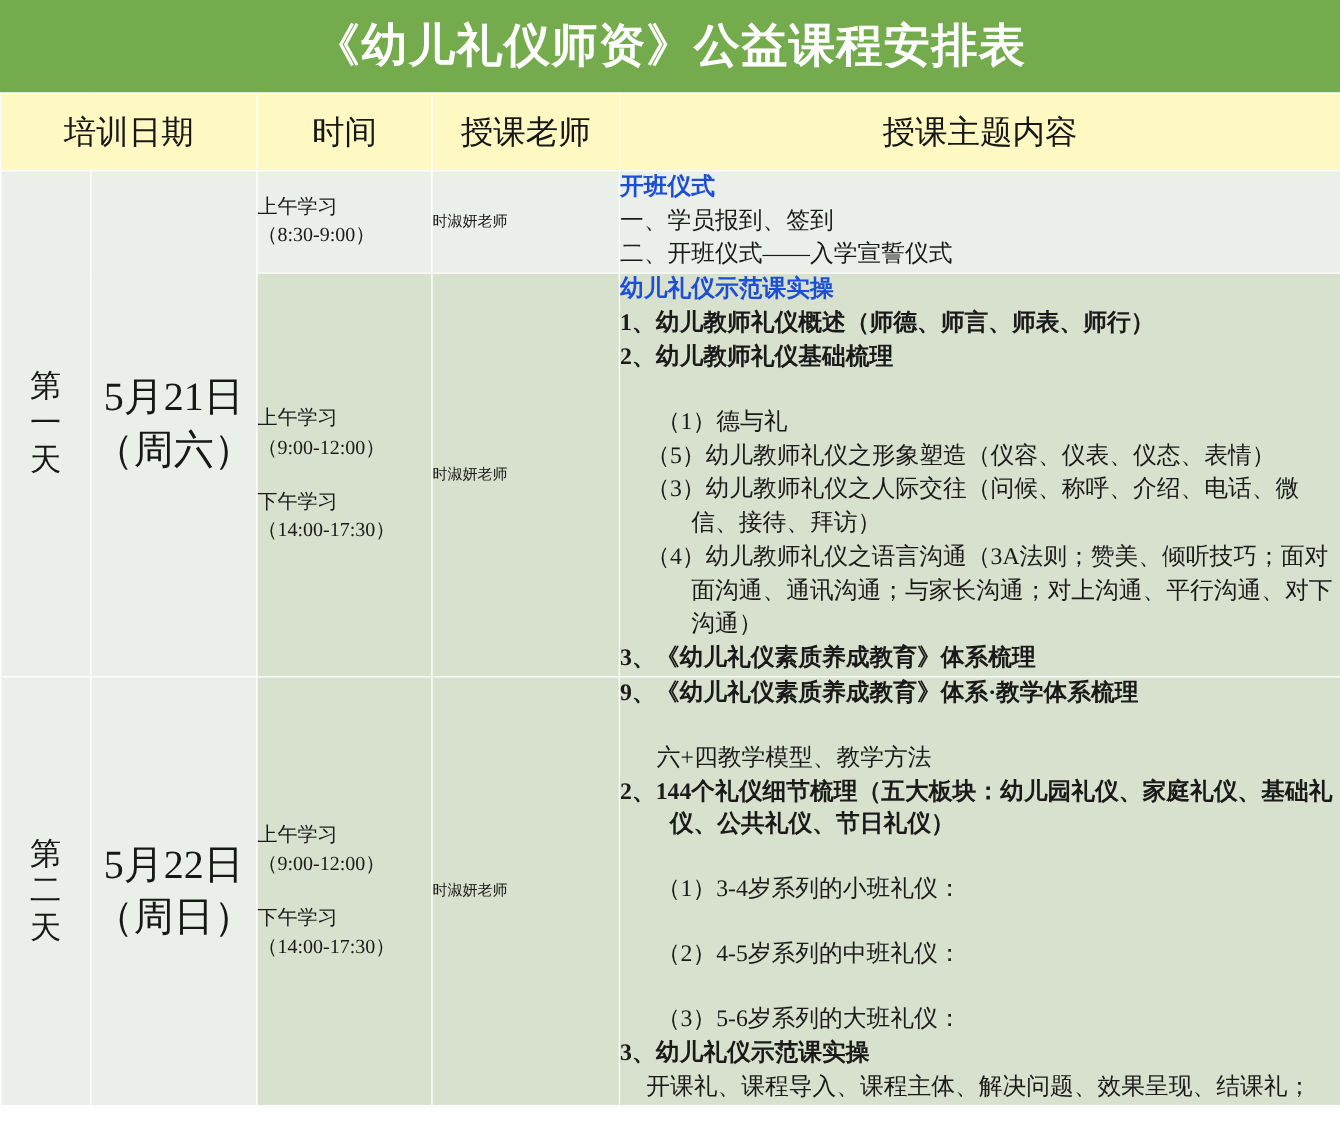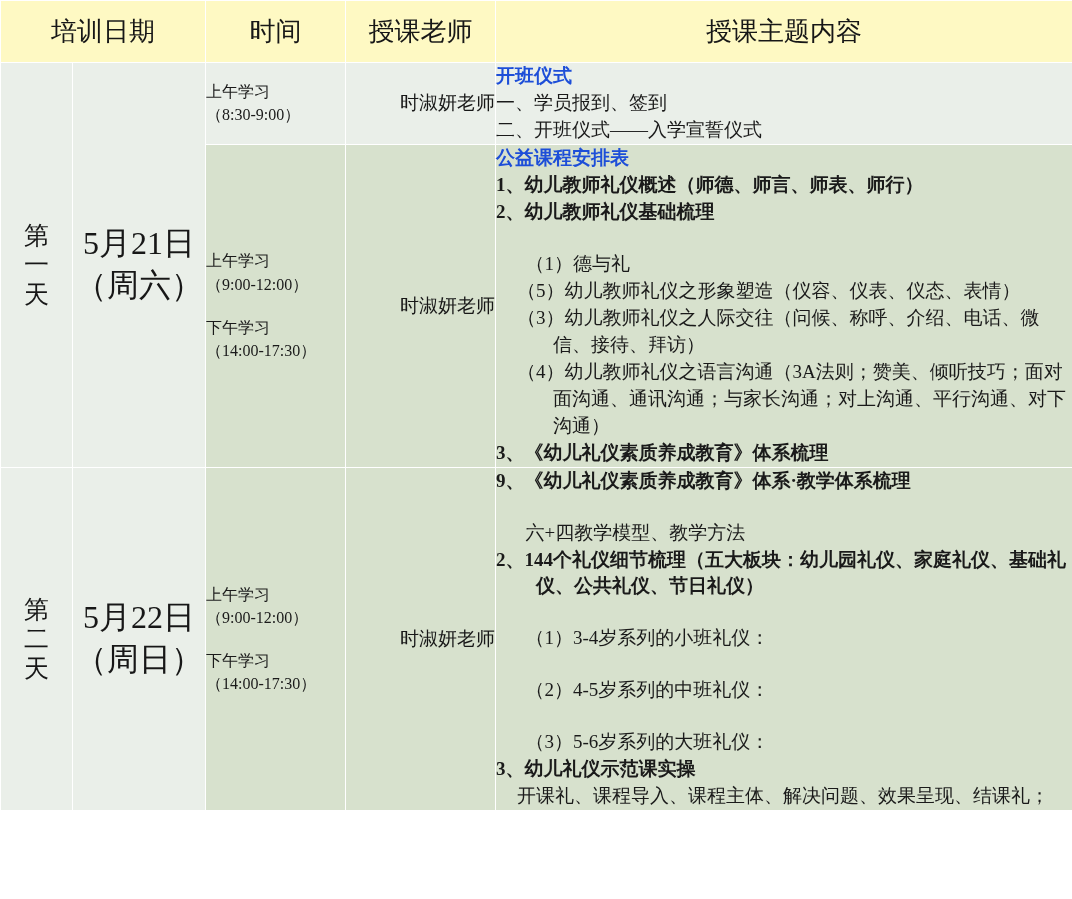--- a/index.html
+++ b/index.html
@@ -86,22 +86,22 @@
   .timecell {
     font-size: 16px;
     color: #1a1a1a;
     line-height: 1.45;
     padding: 6px 2px;
   }
   .timecell .gap { display: block; height: 20px; }
   .timecell span.ln { display: block; white-space: nowrap; }
 
   .teachercell {
-    text-align: right;
-    font-size: 19px;
+    text-align: left;
+    font-size: 12px;
     color: #171717;
   }
 
   
   .topiccell {
     padding: 7px 8px 8px 10px;
     vertical-align: top;
     font-size: 19px;
     color: #1a1a1a;
     line-height: 1.42;
@@ -120,20 +120,23 @@
     padding-left: 3.0em;
     text-indent: -1.9em;
   }
   .topiccell .indent1 { padding-left: 1.55em; margin-top: 25px; }
 </style>
 </head>
 <body>
 
 <div class="sheet">
 
+  <div class="title-bar">
+    <div class="title-text">《幼儿礼仪师资》公益课程安排表</div>
+  </div>
 
   <table class="sched">
     <colgroup>
       <col class="col-daynum">
         <col class="col-date">
         <col class="col-time">
         <col class="col-teacher">
         <col class="col-topic">
     </colgroup>
 
@@ -170,21 +173,21 @@
     <tr>
       <td class="tone-green timecell">
         <span class="ln">上午学习</span>
         <span class="ln">（9:00-12:00）</span>
         <span class="gap"></span>
         <span class="ln">下午学习</span>
         <span class="ln">（14:00-17:30）</span>
       </td>
       <td class="tone-green teachercell">时淑妍老师</td>
       <td class="tone-green topiccell">
-        <span class="ln blue">公益课程安排表</span>
+        <span class="ln blue">幼儿礼仪示范课实操</span>
         <span class="ln b">1、幼儿教师礼仪概述（师德、师言、师表、师行）</span>
         <span class="ln b">2、幼儿教师礼仪基础梳理</span>
         <span class="ln indent1">（1）德与礼</span>
         <span class="ln hang-sub">（5）幼儿教师礼仪之形象塑造（仪容、仪表、仪态、表情）</span>
         <span class="ln hang-sub">（3）幼儿教师礼仪之人际交往（问候、称呼、介绍、电话、微信、接待、拜访）</span>
         <span class="ln hang-sub">（4）幼儿教师礼仪之语言沟通（3A法则；赞美、倾听技巧；面对面沟通、通讯沟通；与家长沟通；对上沟通、平行沟通、对下沟通）</span>
         <span class="ln b">3、《幼儿礼仪素质养成教育》体系梳理</span>
       </td>
     </tr>
 

